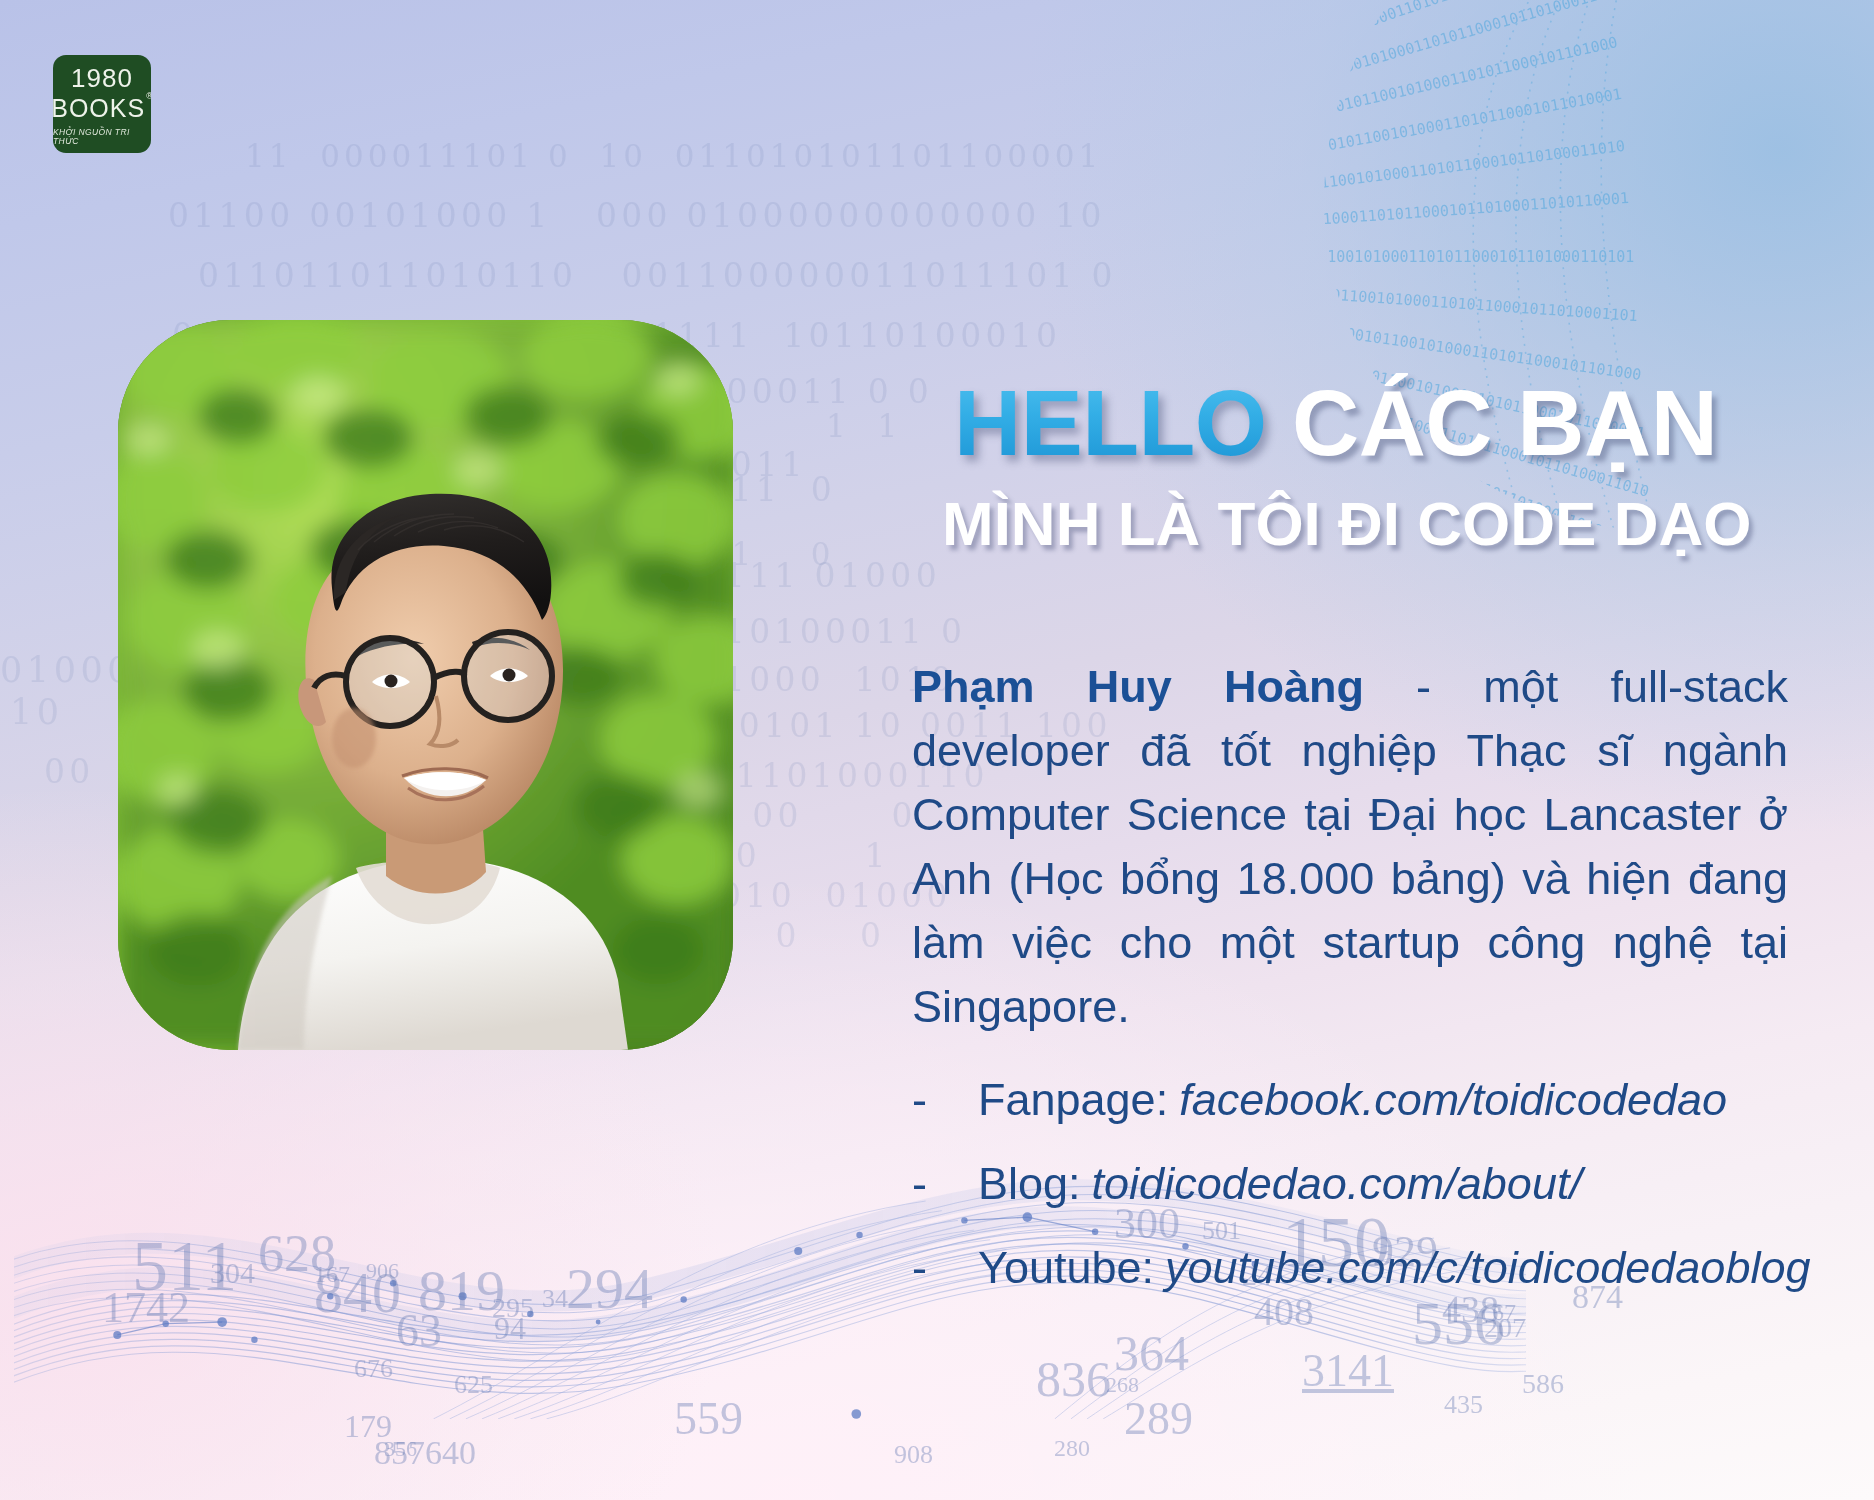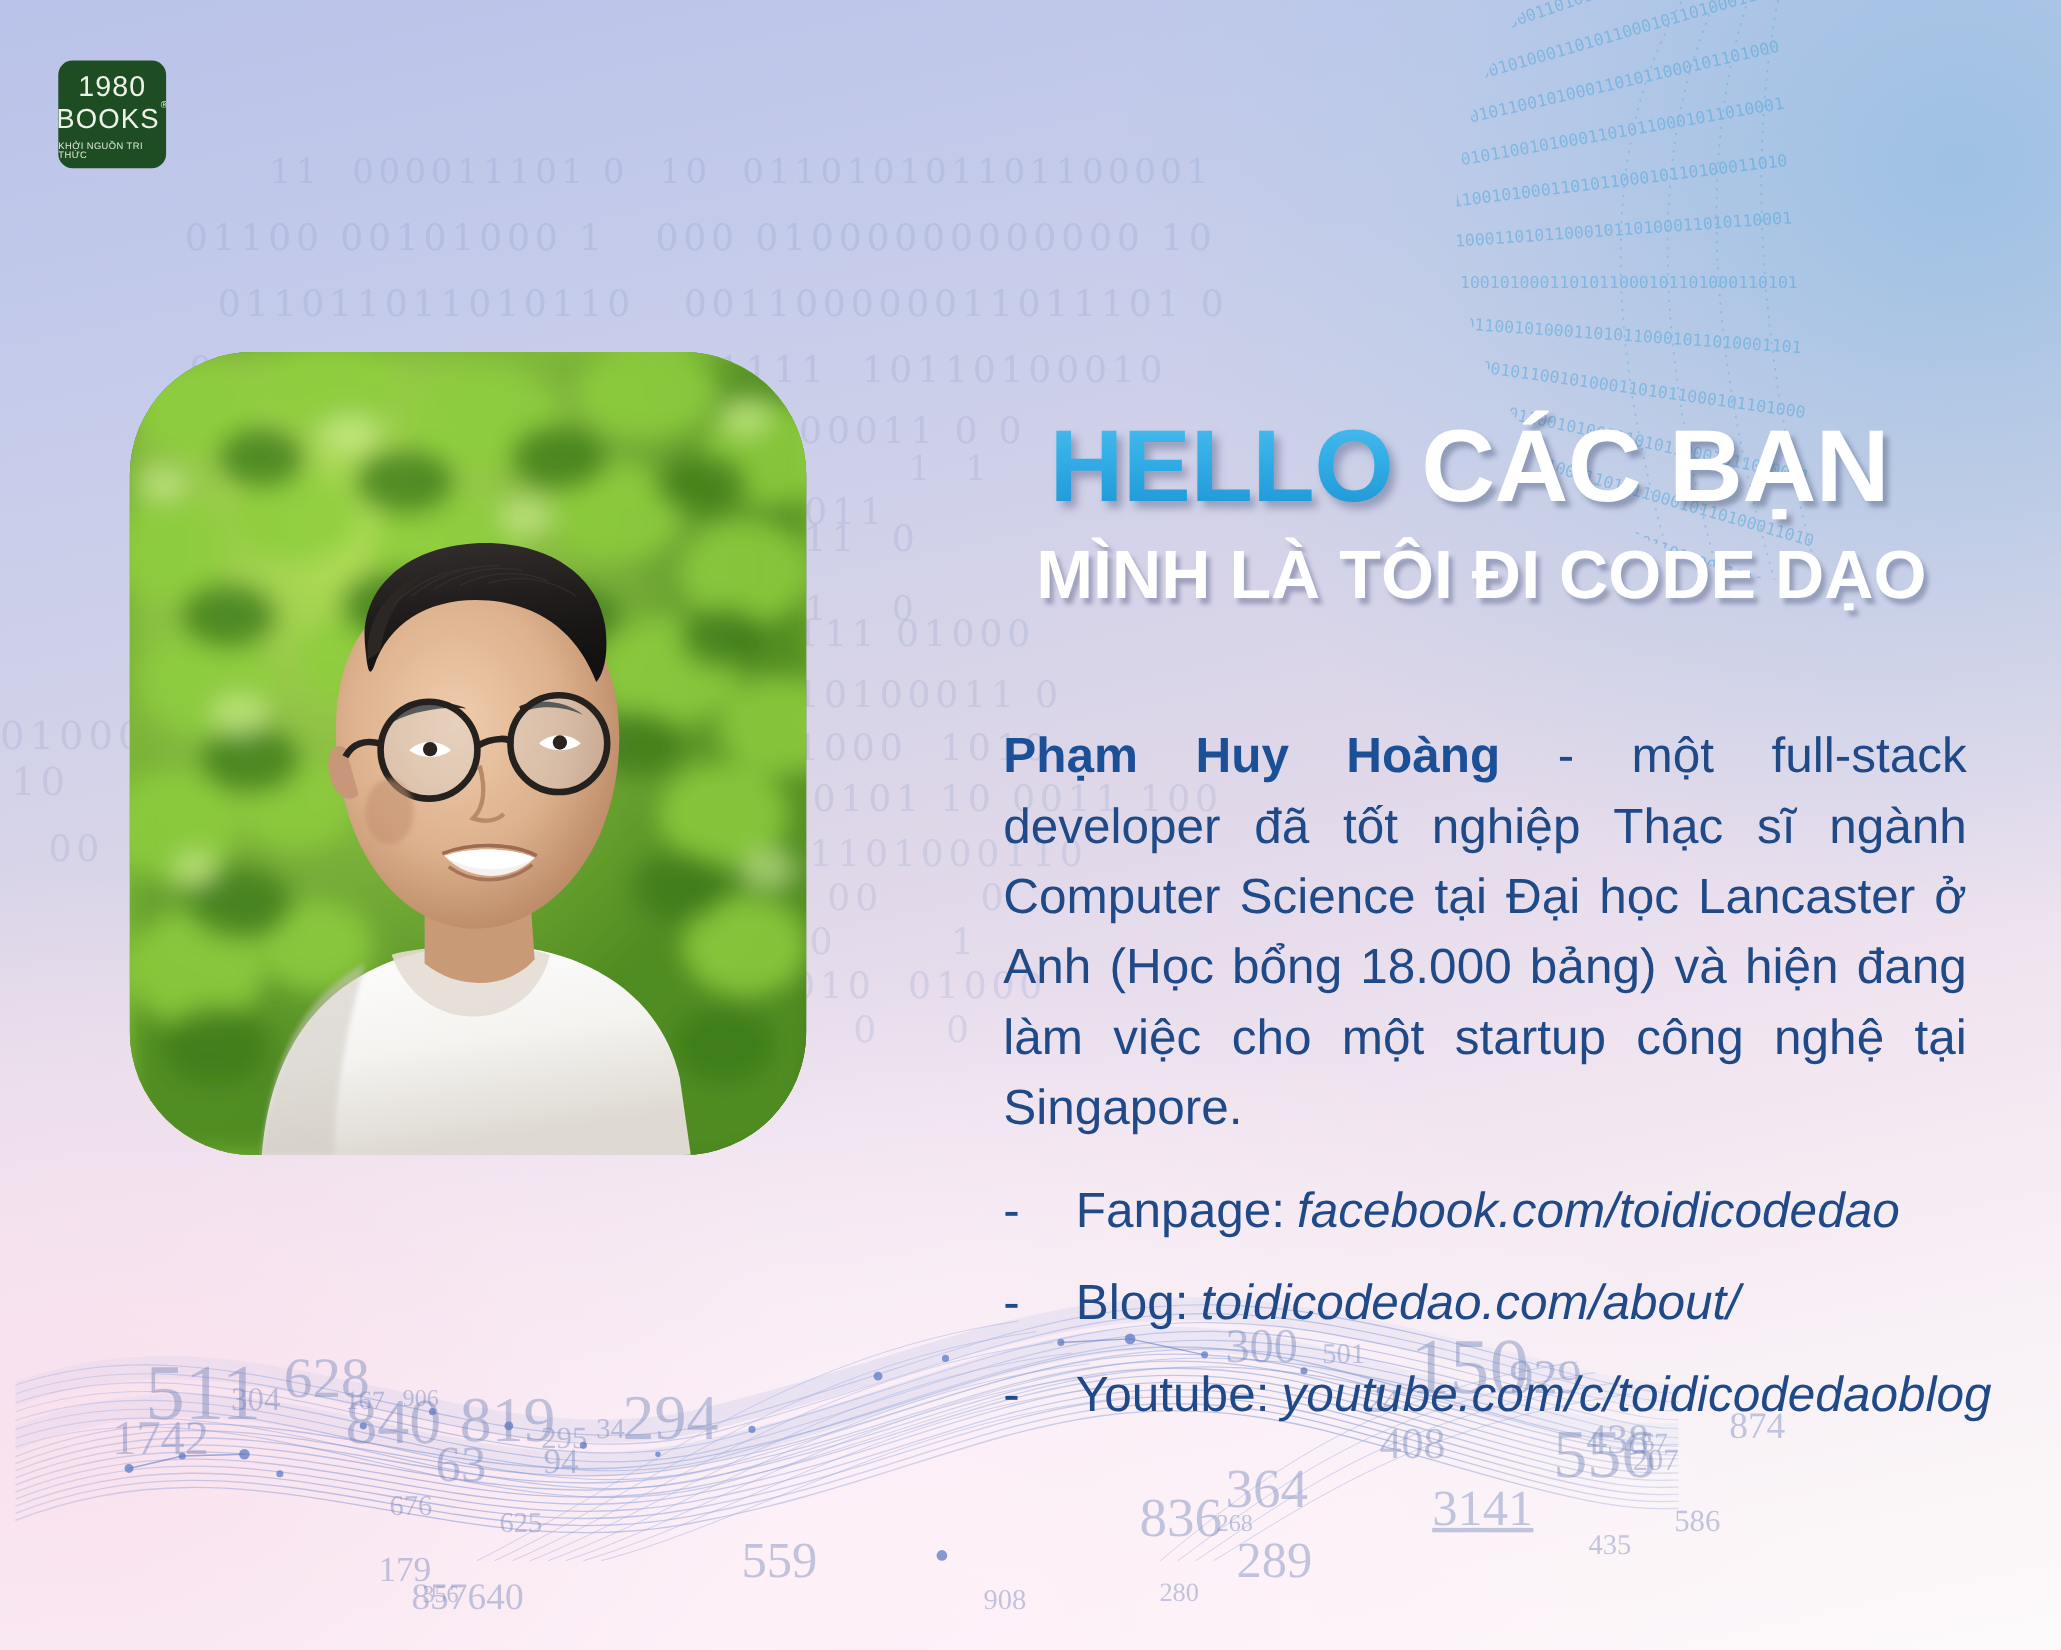--- a/index.html
+++ b/index.html
@@ -98,20 +98,21 @@
     color:#eef3ea; font-size:25px; font-weight:400;
     letter-spacing:1px; line-height:1;
     margin-top:5px;
   }
   #logo .l2 sup { font-size:9px; position:relative; top:-9px; left:1px; }
   #logo .l3 {
     font-family:"Liberation Sans Narrow","Liberation Sans",sans-serif;
     color:#dfe8db; font-size:8.5px; font-weight:400;
     letter-spacing:0.4px; line-height:1;
     margin-top:7px;
+    font-style:italic;
   }
 
   
   #photo {
     position:absolute;
     left:118px; top:320px;
     width:615px; height:730px;
     border-radius:112px;
     overflow:hidden;
     background:#4f7a2a;

